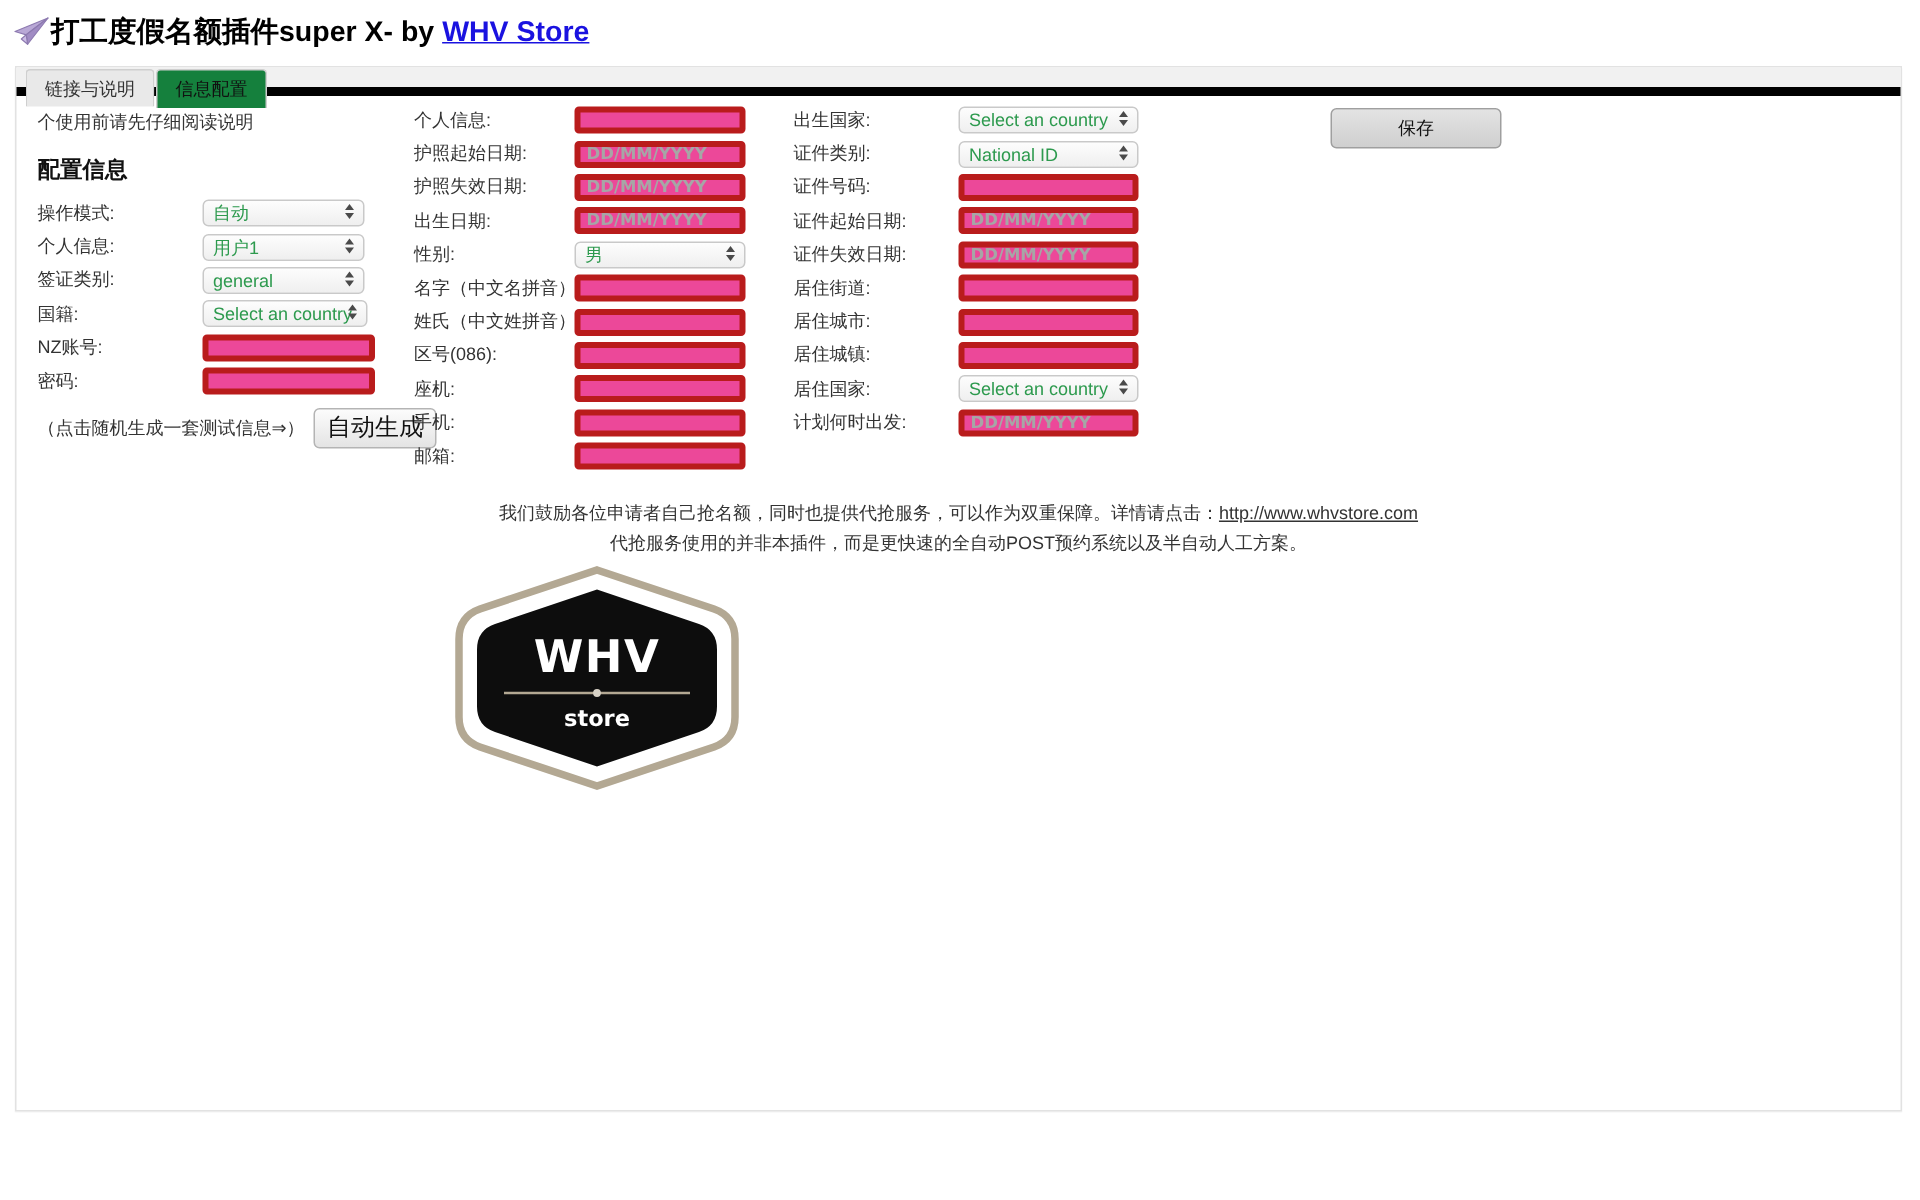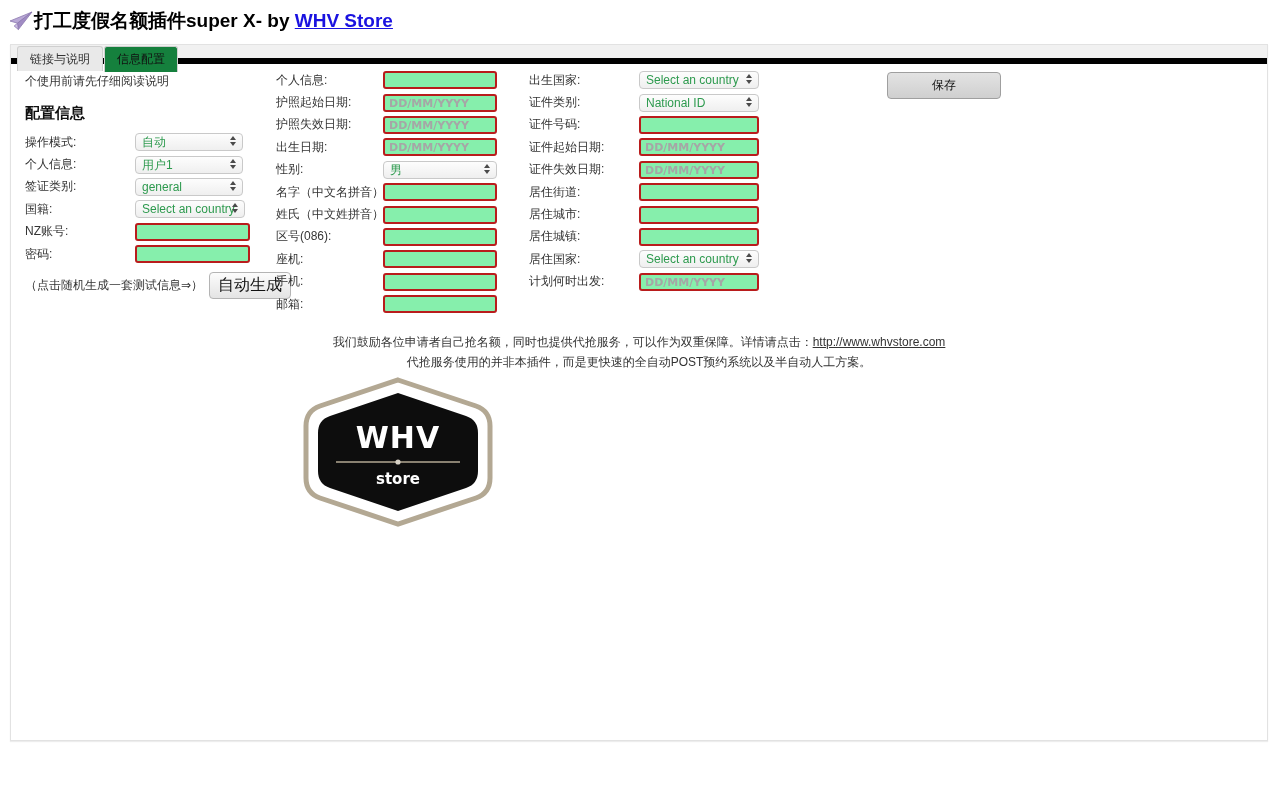--- a/index.html
+++ b/index.html
@@ -121,23 +121,23 @@
     color: #333;
     white-space: nowrap;
   }
   .col-left .flabel  { width: 110px; }
   .col-mid .flabel   { width: 107px; }
   .col-right .flabel { width: 110px; }
 
   input.txt {
     box-sizing: border-box;
     height: 18px;
-    border: 2px solid #b91c1c;
+    border: 4px solid #b91c1c;
     border-radius: 3px;
-    background: #86efac;
+    background: #ec4899;
     font-family: "Liberation Sans", sans-serif;
     font-size: 11px;
     color: #333;
     padding: 0 4px;
     outline: none;
   }
   input.txt::placeholder {
     color: #a6a6a6;
     font-weight: bold;
     font-family: "DejaVu Sans", sans-serif;

